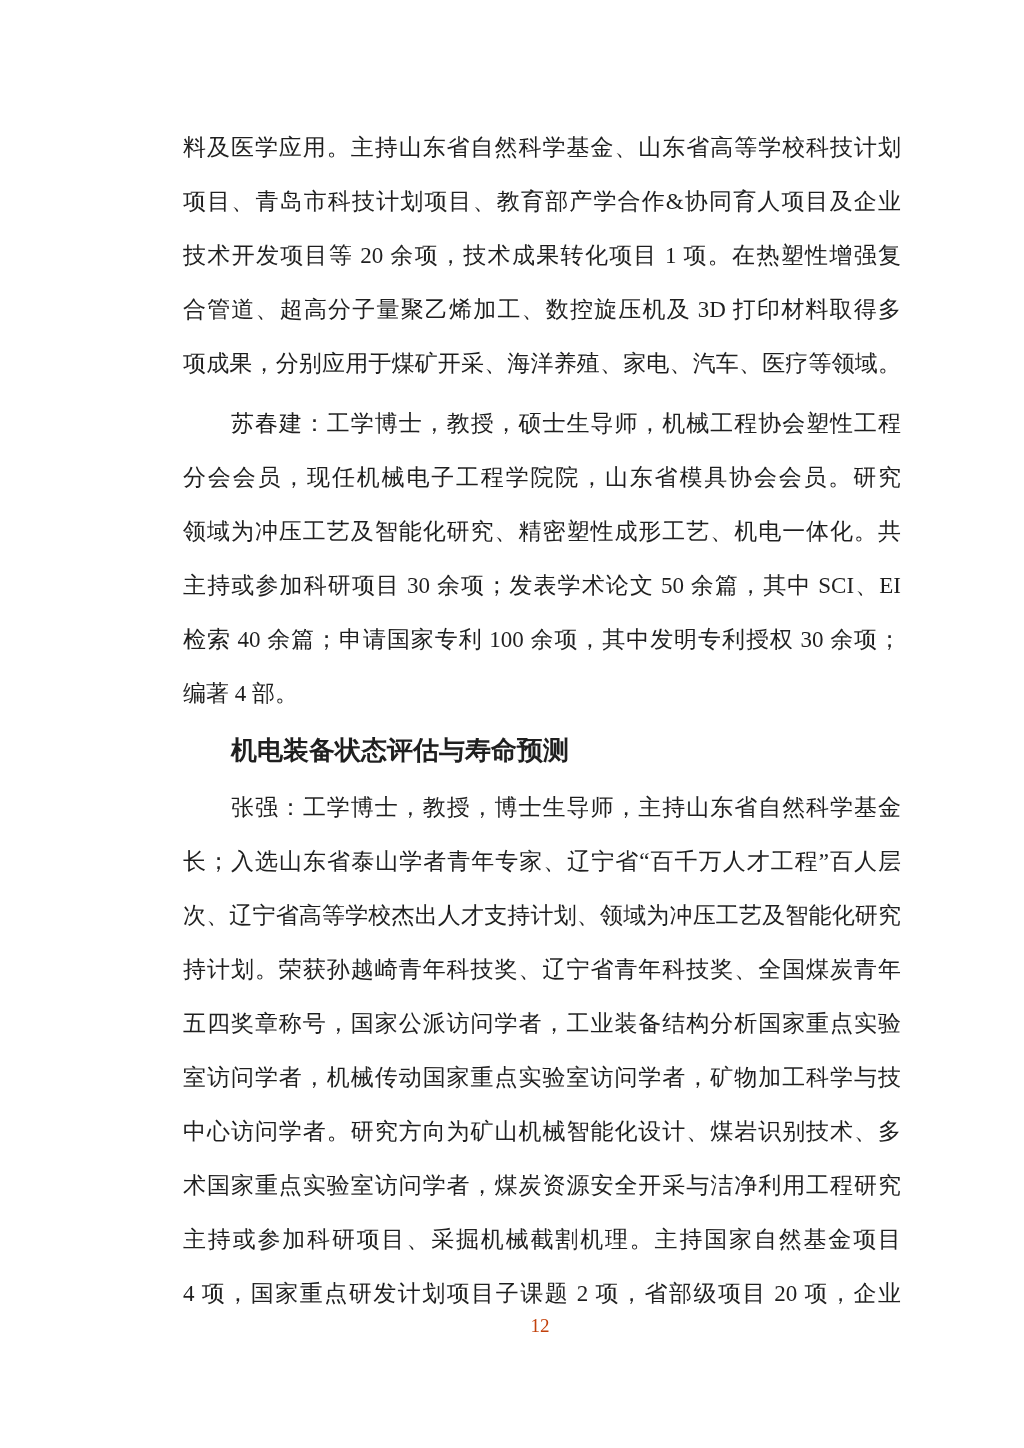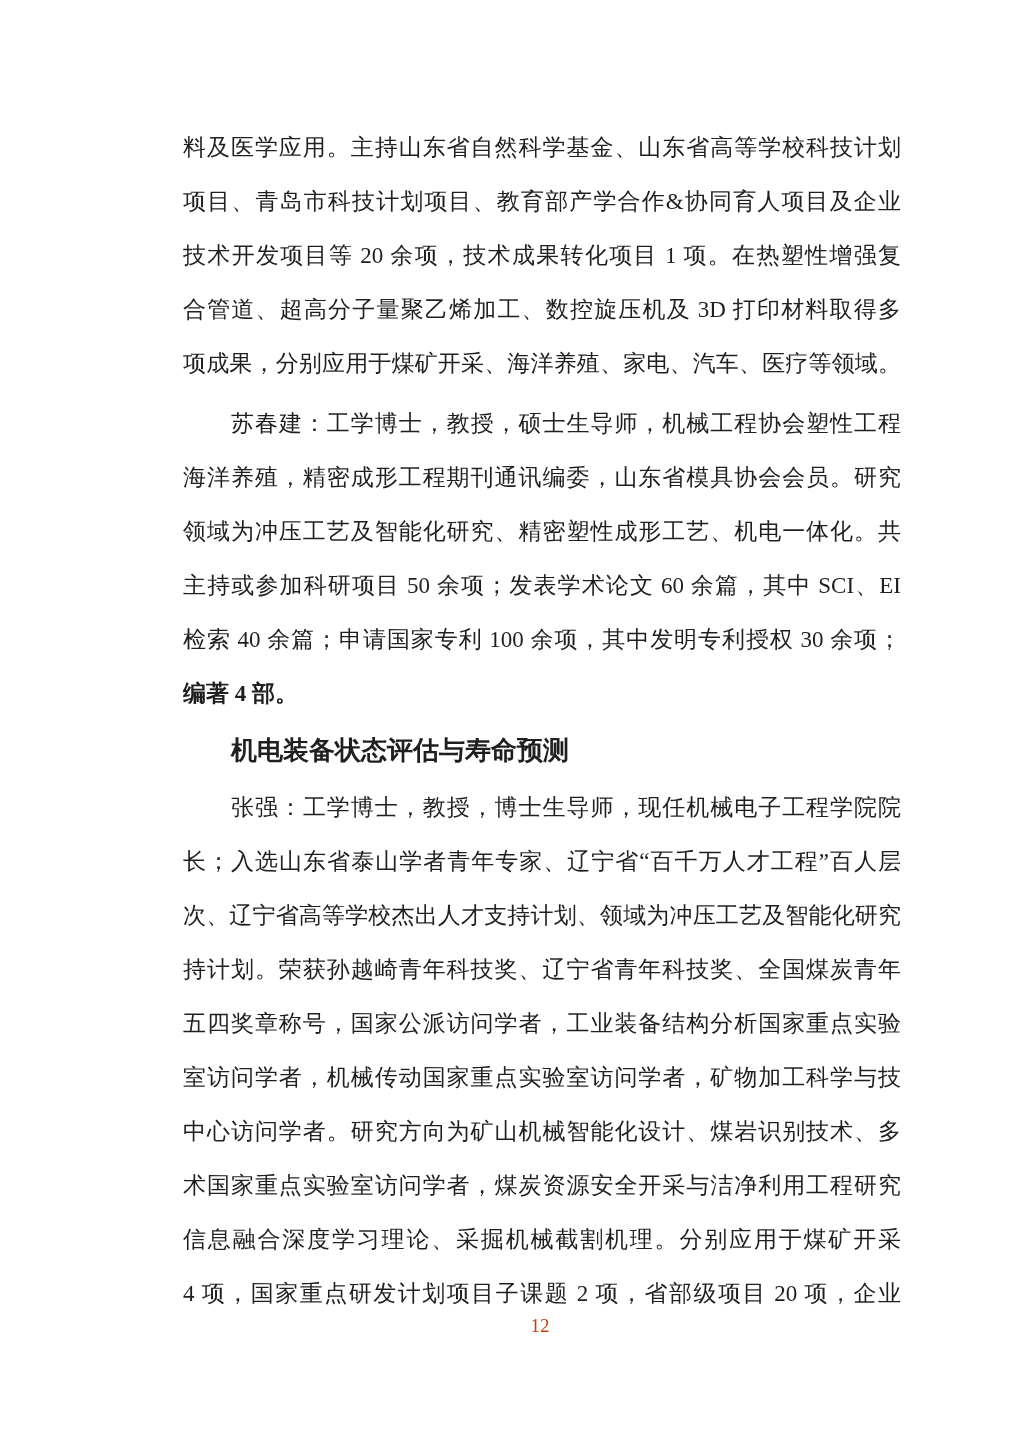--- a/index.html
+++ b/index.html
@@ -24,21 +24,21 @@
   .para-2 { margin-top: 6px; }
   .para-3 { margin-top: 3px; }
   .line {
     font-size: 23px;
     line-height: 54px;
     white-space: nowrap;
     text-align: justify;
     text-align-last: justify;
   }
   .line.indent { padding-left: 48px; }
-  .line.short { text-align-last: left; font-weight: bold; }
+  .line.short { text-align-last: left; }
   .heading {
     margin-top: 3px;
     padding-left: 48px;
     font-size: 26px;
     line-height: 54px;
     font-weight: bold;
     white-space: nowrap;
   }
   .footer {
     position: absolute;
@@ -60,38 +60,38 @@
     <div class="para">
       <div class="line">料及医学应用。主持山东省自然科学基金、山东省高等学校科技计划</div>
       <div class="line">项目、青岛市科技计划项目、教育部产学合作&amp;协同育人项目及企业</div>
       <div class="line">技术开发项目等 20 余项，技术成果转化项目 1 项。在热塑性增强复</div>
       <div class="line">合管道、超高分子量聚乙烯加工、数控旋压机及 3D 打印材料取得多</div>
       <div class="line">项成果，分别应用于煤矿开采、海洋养殖、家电、汽车、医疗等领域。</div>
     </div>
 
     <div class="para para-2">
       <div class="line indent">苏春建：工学博士，教授，硕士生导师，机械工程协会塑性工程</div>
-      <div class="line">海洋养殖，精密成形工程期刊通讯编委，山东省模具协会会员。研究</div>
+      <div class="line">分会会员，现任机械电子工程学院院，山东省模具协会会员。研究</div>
       <div class="line">领域为冲压工艺及智能化研究、精密塑性成形工艺、机电一体化。共</div>
-      <div class="line">主持或参加科研项目 50 余项；发表学术论文 60 余篇，其中 SCI、EI</div>
+      <div class="line">主持或参加科研项目 30 余项；发表学术论文 50 余篇，其中 SCI、EI</div>
       <div class="line">检索 40 余篇；申请国家专利 100 余项，其中发明专利授权 30 余项；</div>
       <div class="line short">编著 4 部。</div>
     </div>
 
     <div class="heading">机电装备状态评估与寿命预测</div>
 
     <div class="para para-3">
-      <div class="line indent">张强：工学博士，教授，博士生导师，现任机械电子工程学院院</div>
+      <div class="line indent">张强：工学博士，教授，博士生导师，主持山东省自然科学基金</div>
       <div class="line">长；入选山东省泰山学者青年专家、辽宁省“百千万人才工程”百人层</div>
       <div class="line">次、辽宁省高等学校杰出人才支持计划、领域为冲压工艺及智能化研究</div>
       <div class="line">持计划。荣获孙越崎青年科技奖、辽宁省青年科技奖、全国煤炭青年</div>
       <div class="line">五四奖章称号，国家公派访问学者，工业装备结构分析国家重点实验</div>
       <div class="line">室访问学者，机械传动国家重点实验室访问学者，矿物加工科学与技</div>
       <div class="line">中心访问学者。研究方向为矿山机械智能化设计、煤岩识别技术、多</div>
       <div class="line">术国家重点实验室访问学者，煤炭资源安全开采与洁净利用工程研究</div>
-      <div class="line">信息融合深度学习理论、采掘机械截割机理。分别应用于煤矿开采</div>
+      <div class="line">主持或参加科研项目、采掘机械截割机理。主持国家自然基金项目</div>
       <div class="line">4 项，国家重点研发计划项目子课题 2 项，省部级项目 20 项，企业</div>
     </div>
 
   </div>
 
   <div class="footer">12</div>
 </div>
 
 </body></html>

